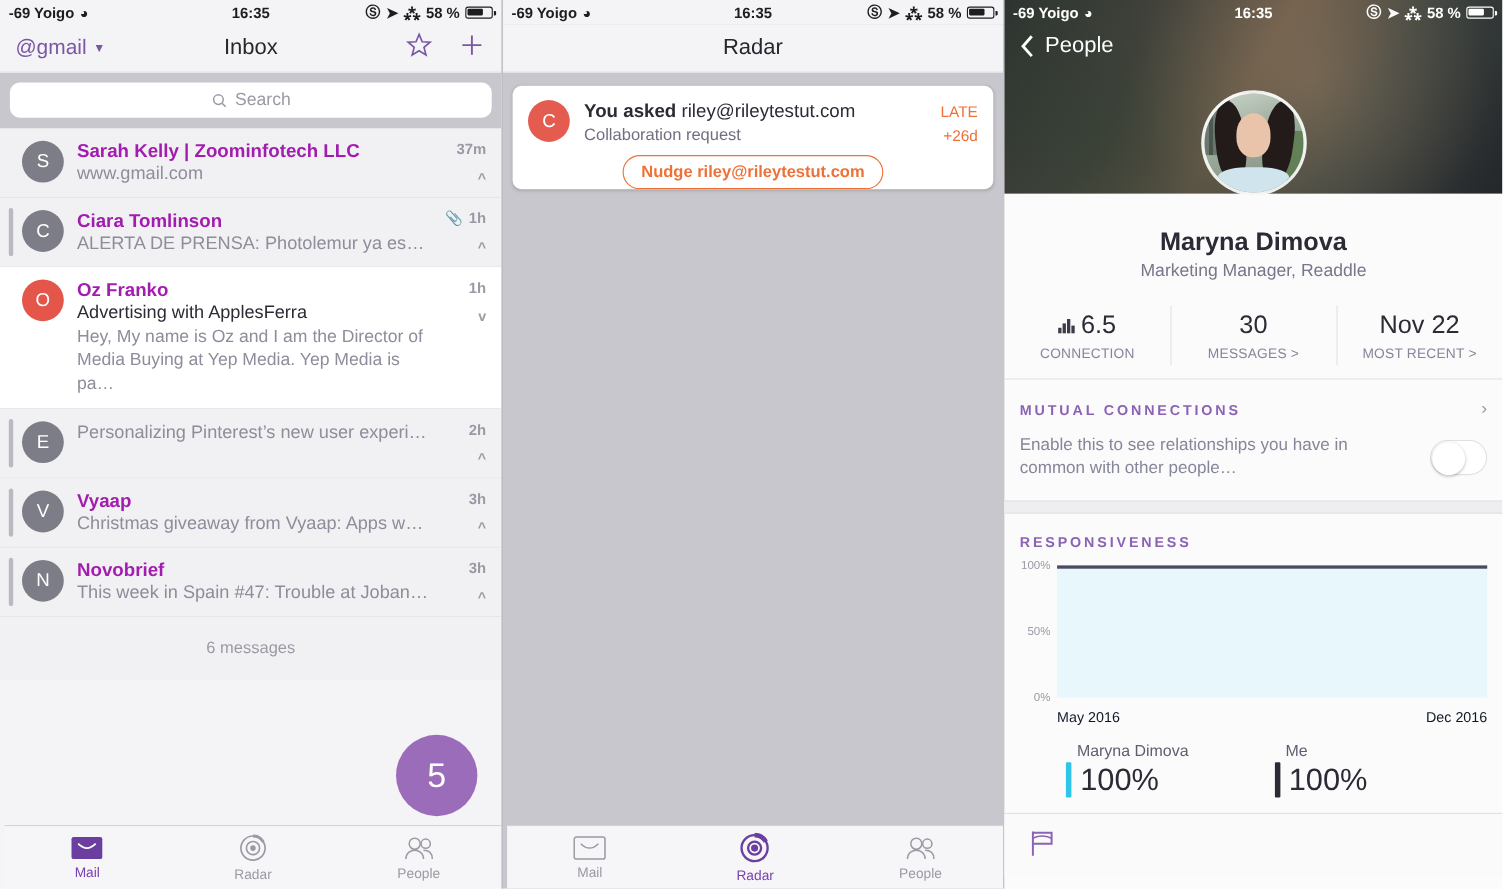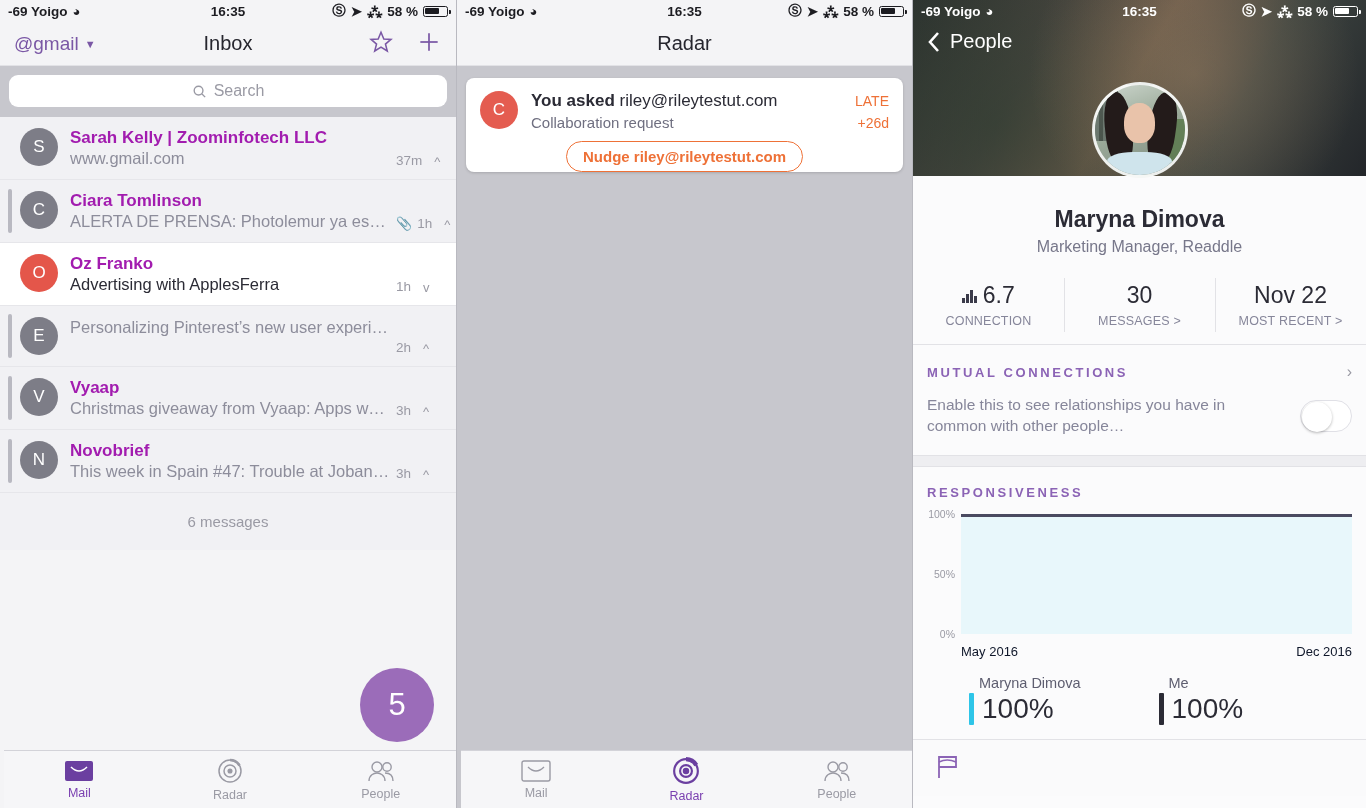--- a/index.html
+++ b/index.html
@@ -72,21 +72,21 @@
     display: flex; align-items: center; justify-content: center;
     color: #ffffff; font-size: 17px;
   }
   .mailbody { flex: 1; min-width: 0; }
   .sender { font-size: 17px; color: #a21caf; font-weight: bold; white-space: nowrap; overflow: hidden; text-overflow: ellipsis; }
   .subject { font-size: 16.5px; color: #8d8d9b; margin-top: 1px; white-space: nowrap; overflow: hidden; text-overflow: ellipsis; }
   .subject.dark { color: #2b2b35; }
   .snippet { font-size: 16px; color: #8d8d9b; line-height: 1.33; margin-top: 2px; }
   .mr-right {
     flex: none; width: 52px; padding-left: 6px; text-align: right;
-    display: flex; flex-direction: row; align-items: flex-end; gap: 12px;
+    display: flex; flex-direction: column; align-items: flex-end; gap: 12px; font-weight: bold;
   }
   .time { font-size: 13.5px; color: #9a9aa4; white-space: nowrap; }
   .chev { color: #9a9aa4; font-size: 13px; line-height: 1; }
   .clip { color: #9a9aa4; font-size: 13px; margin-right: 5px; }
   .rowtime { display: flex; align-items: center; justify-content: flex-end; }
 
   .msg-count { text-align: center; color: #9a9aa4; font-size: 15px; padding: 20px 0; background: #f1f1f4; }
   .badge {
     position: absolute; right: 22px; bottom: 66px;
     width: 74px; height: 74px; border-radius: 50%;
@@ -322,20 +322,21 @@
         </div>
       </div>
 
       <div class="mailrow">
         <div class="avatar" style="background:#e4564a">
           <span>O</span>
         </div>
         <div class="mailbody">
           <div class="sender">Oz Franko</div>
           <div class="subject dark">Advertising with ApplesFerra</div>
+          <div class="snippet">Hey, My name is Oz and I am the Director of Media Buying at Yep Media. Yep Media is pa…</div>
         </div>
         <div class="mr-right">
           <div class="rowtime">
               <span class="time">1h</span>
             </div>
           <span class="chev">v</span>
         </div>
       </div>
 
       <div class="mailrow read">
@@ -535,21 +536,21 @@
 
     <div class="stats">
       <div class="stat">
         <div class="v">
           <span class="barsicon">
             <i style="height:5px"></i>
               <i style="height:9px"></i>
               <i style="height:13px"></i>
               <i style="height:7px"></i>
           </span>
-          <span>6.7</span>
+          <span>6.5</span>
         </div>
         <div class="k">CONNECTION</div>
       </div>
       <div class="stat">
         <div class="v">
             <span>30</span>
           </div>
         <div class="k">MESSAGES &gt;</div>
       </div>
       <div class="stat">

